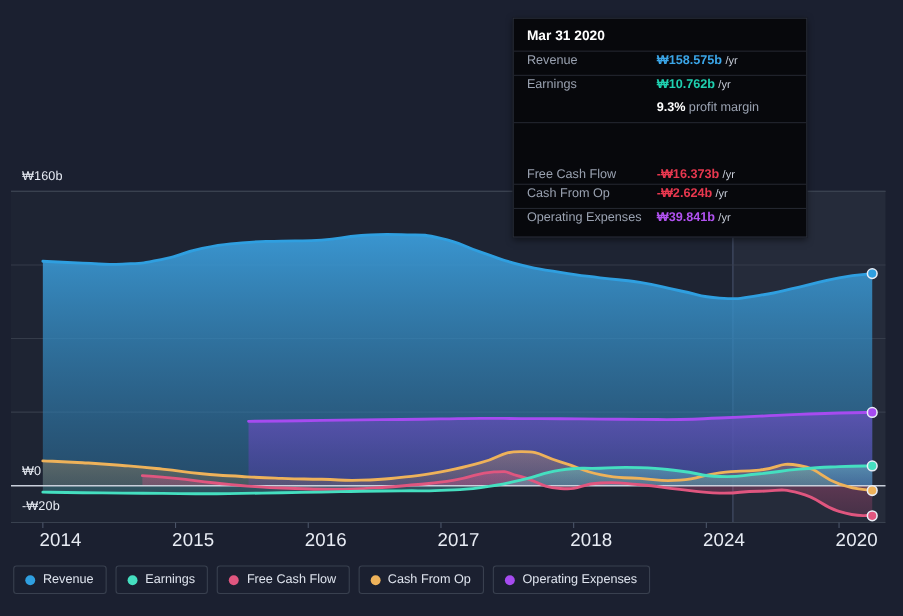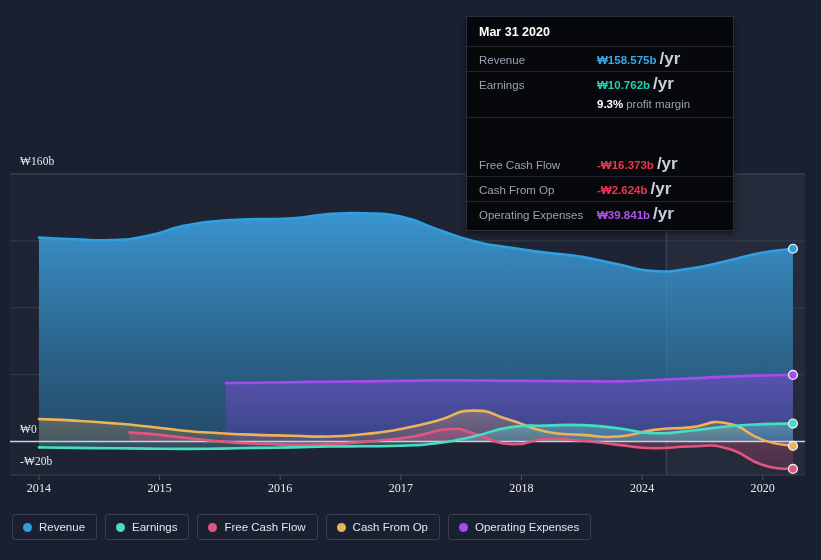--- a/index.html
+++ b/index.html
@@ -28,28 +28,28 @@
     left: 0; top: 0;
   }
 
   
   .axis-label {
     position: absolute;
     font-size: 11.5px;
     color: #e8ecf4;
     white-space: nowrap;
     letter-spacing: .1px;
-    font-family: Liberation Serif, serif;
   }
   .y-label { left: 20px; }
   .x-label {
-    font-size: 12px;
+    font-size: 17px;
     color: #e8ecf4;
     transform: translateX(-50%);
     top: 481px;
+    margin-left: 16px;
   }
 
   
   #tooltip {
     position: absolute;
     left: 466px;
     top: 16px;
     width: 268px;
     background: #07080c;
     border: 1px solid #2a2f3d;
@@ -76,23 +76,23 @@
     font-size: 11.5px;
     color: #9aa2b1;
     white-space: nowrap;
   }
   .tt-val {
     font-size: 11.5px;
     font-weight: bold;
     white-space: nowrap;
   }
   .tt-suffix {
-    font-size: 17px;
+    font-size: 10px;
     color: #c9cfdb;
-    font-weight: bold;
+    font-weight: normal;
     margin-left: 3px;
   }
   .tt-sub-strong {
     font-size: 11.5px;
     font-weight: bold;
     color: #ffffff;
   }
   .tt-sub-weak {
     font-size: 11.5px;
     color: #9aa2b1;

